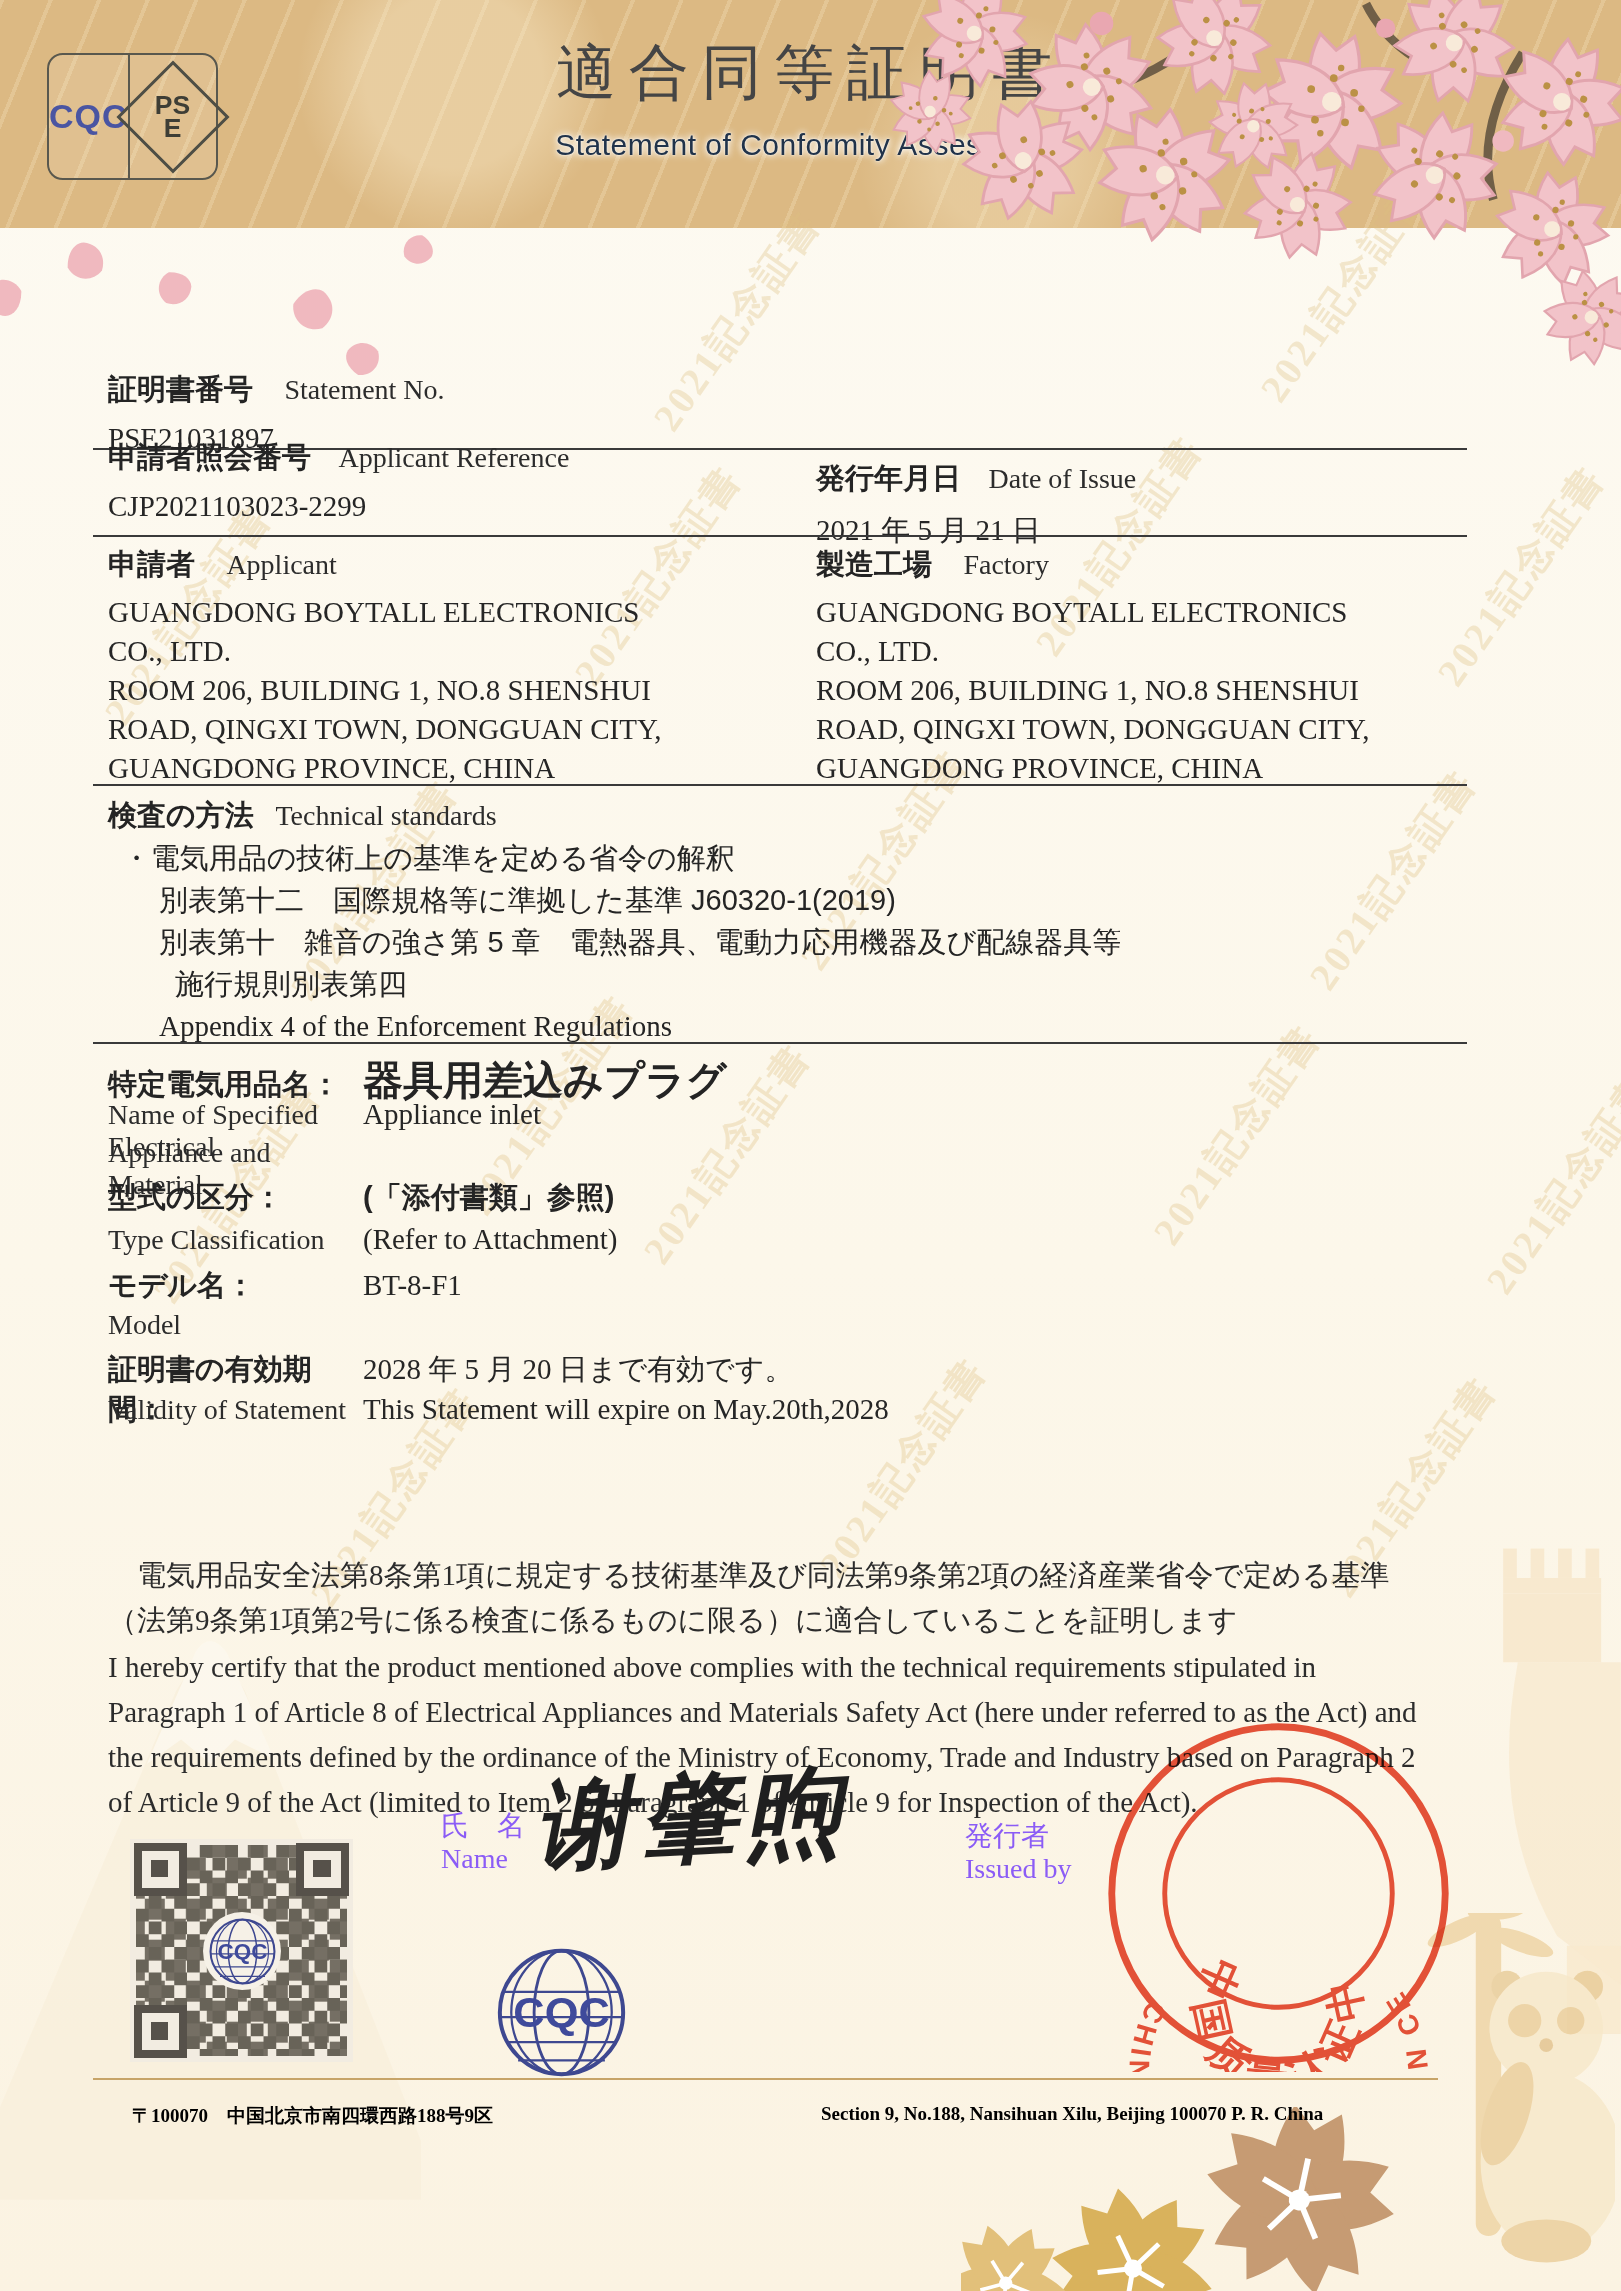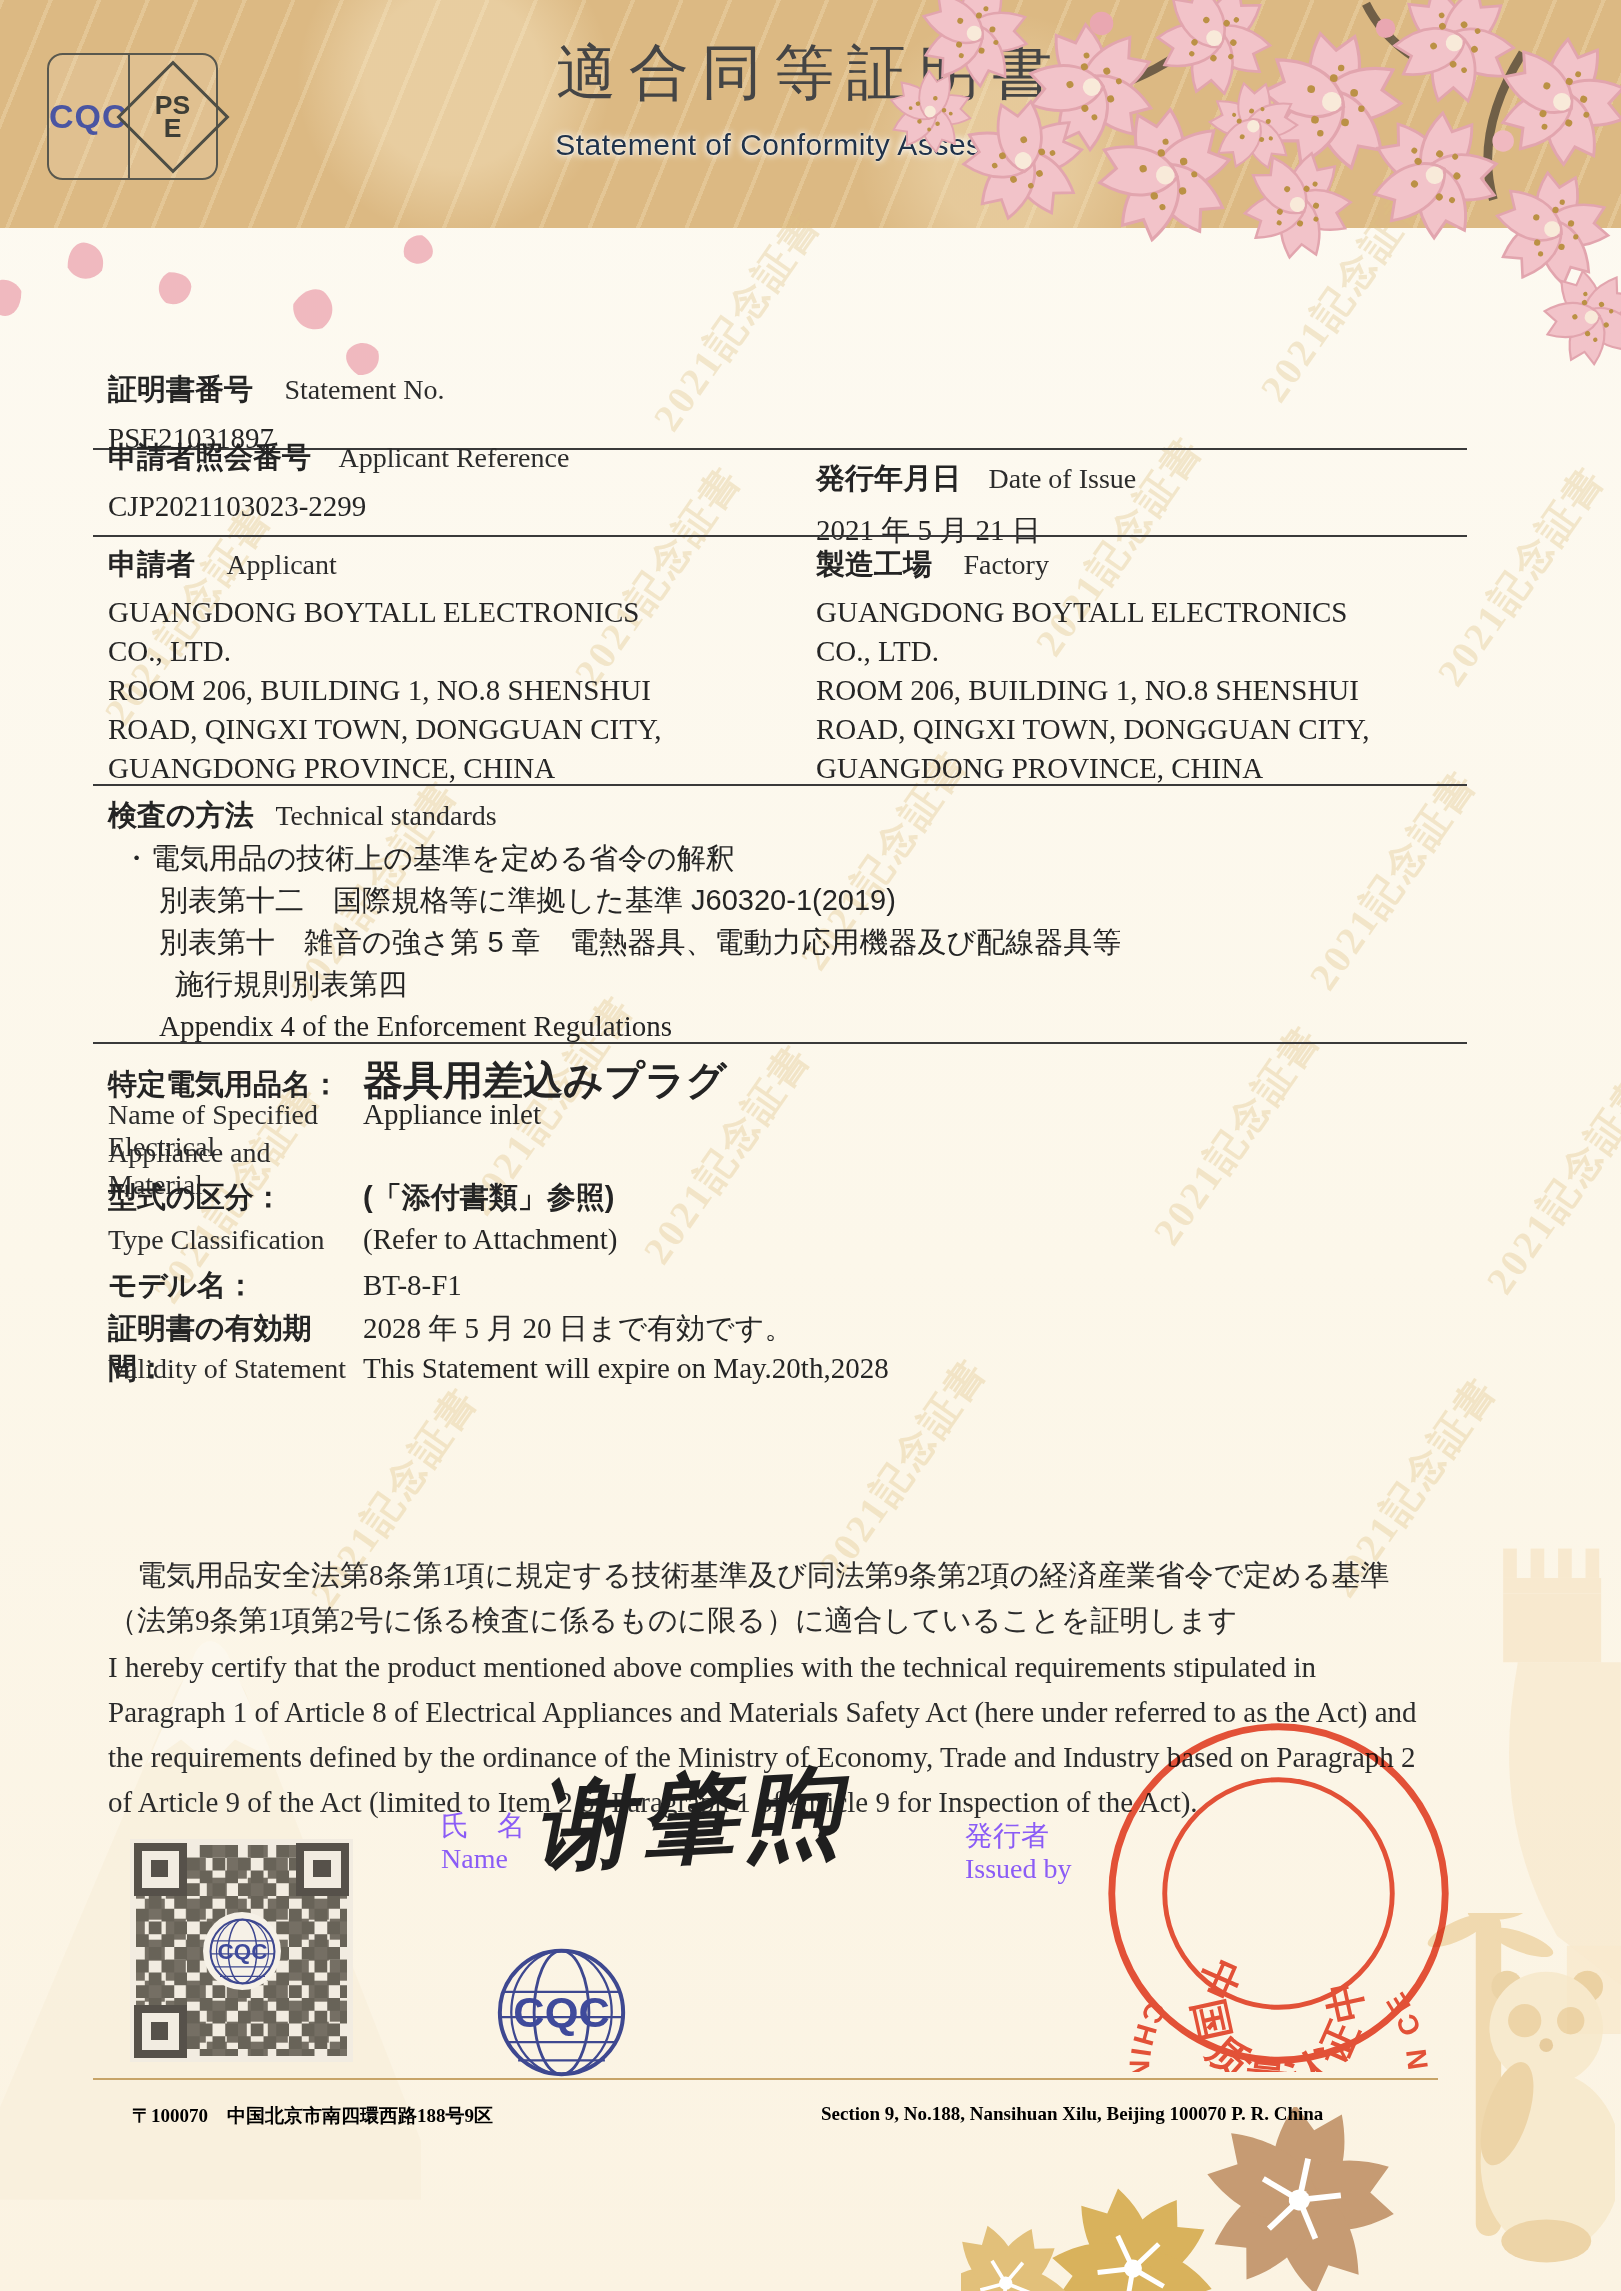--- a/index.html
+++ b/index.html
@@ -311,20 +311,23 @@
       <span class="jp-label">(「添付書類」参照)</span>
     </div>
     <div class="prod-row" style="height:43px">
       <span class="prod-label en-label">Type Classification</span>
       <span class="val">(Refer to Attachment)</span>
     </div>
     <div class="prod-row" style="height:43px">
       <span class="prod-label jp-label">モデル名：</span>
       <span class="val">BT-8-F1</span>
     </div>
+    <div class="prod-row" style="height:41px">
+      <span class="prod-label en-label">Model</span>
+    </div>
     <div class="prod-row" style="height:43px">
       <span class="prod-label jp-label">証明書の有効期間：</span>
       <span class="val">2028 年 5 月 20 日まで有効です。</span>
     </div>
     <div class="prod-row" style="height:43px">
       <span class="prod-label en-label">Validity of Statement</span>
       <span class="val">This Statement will expire on May.20th,2028</span>
     </div>
   </div>
 

